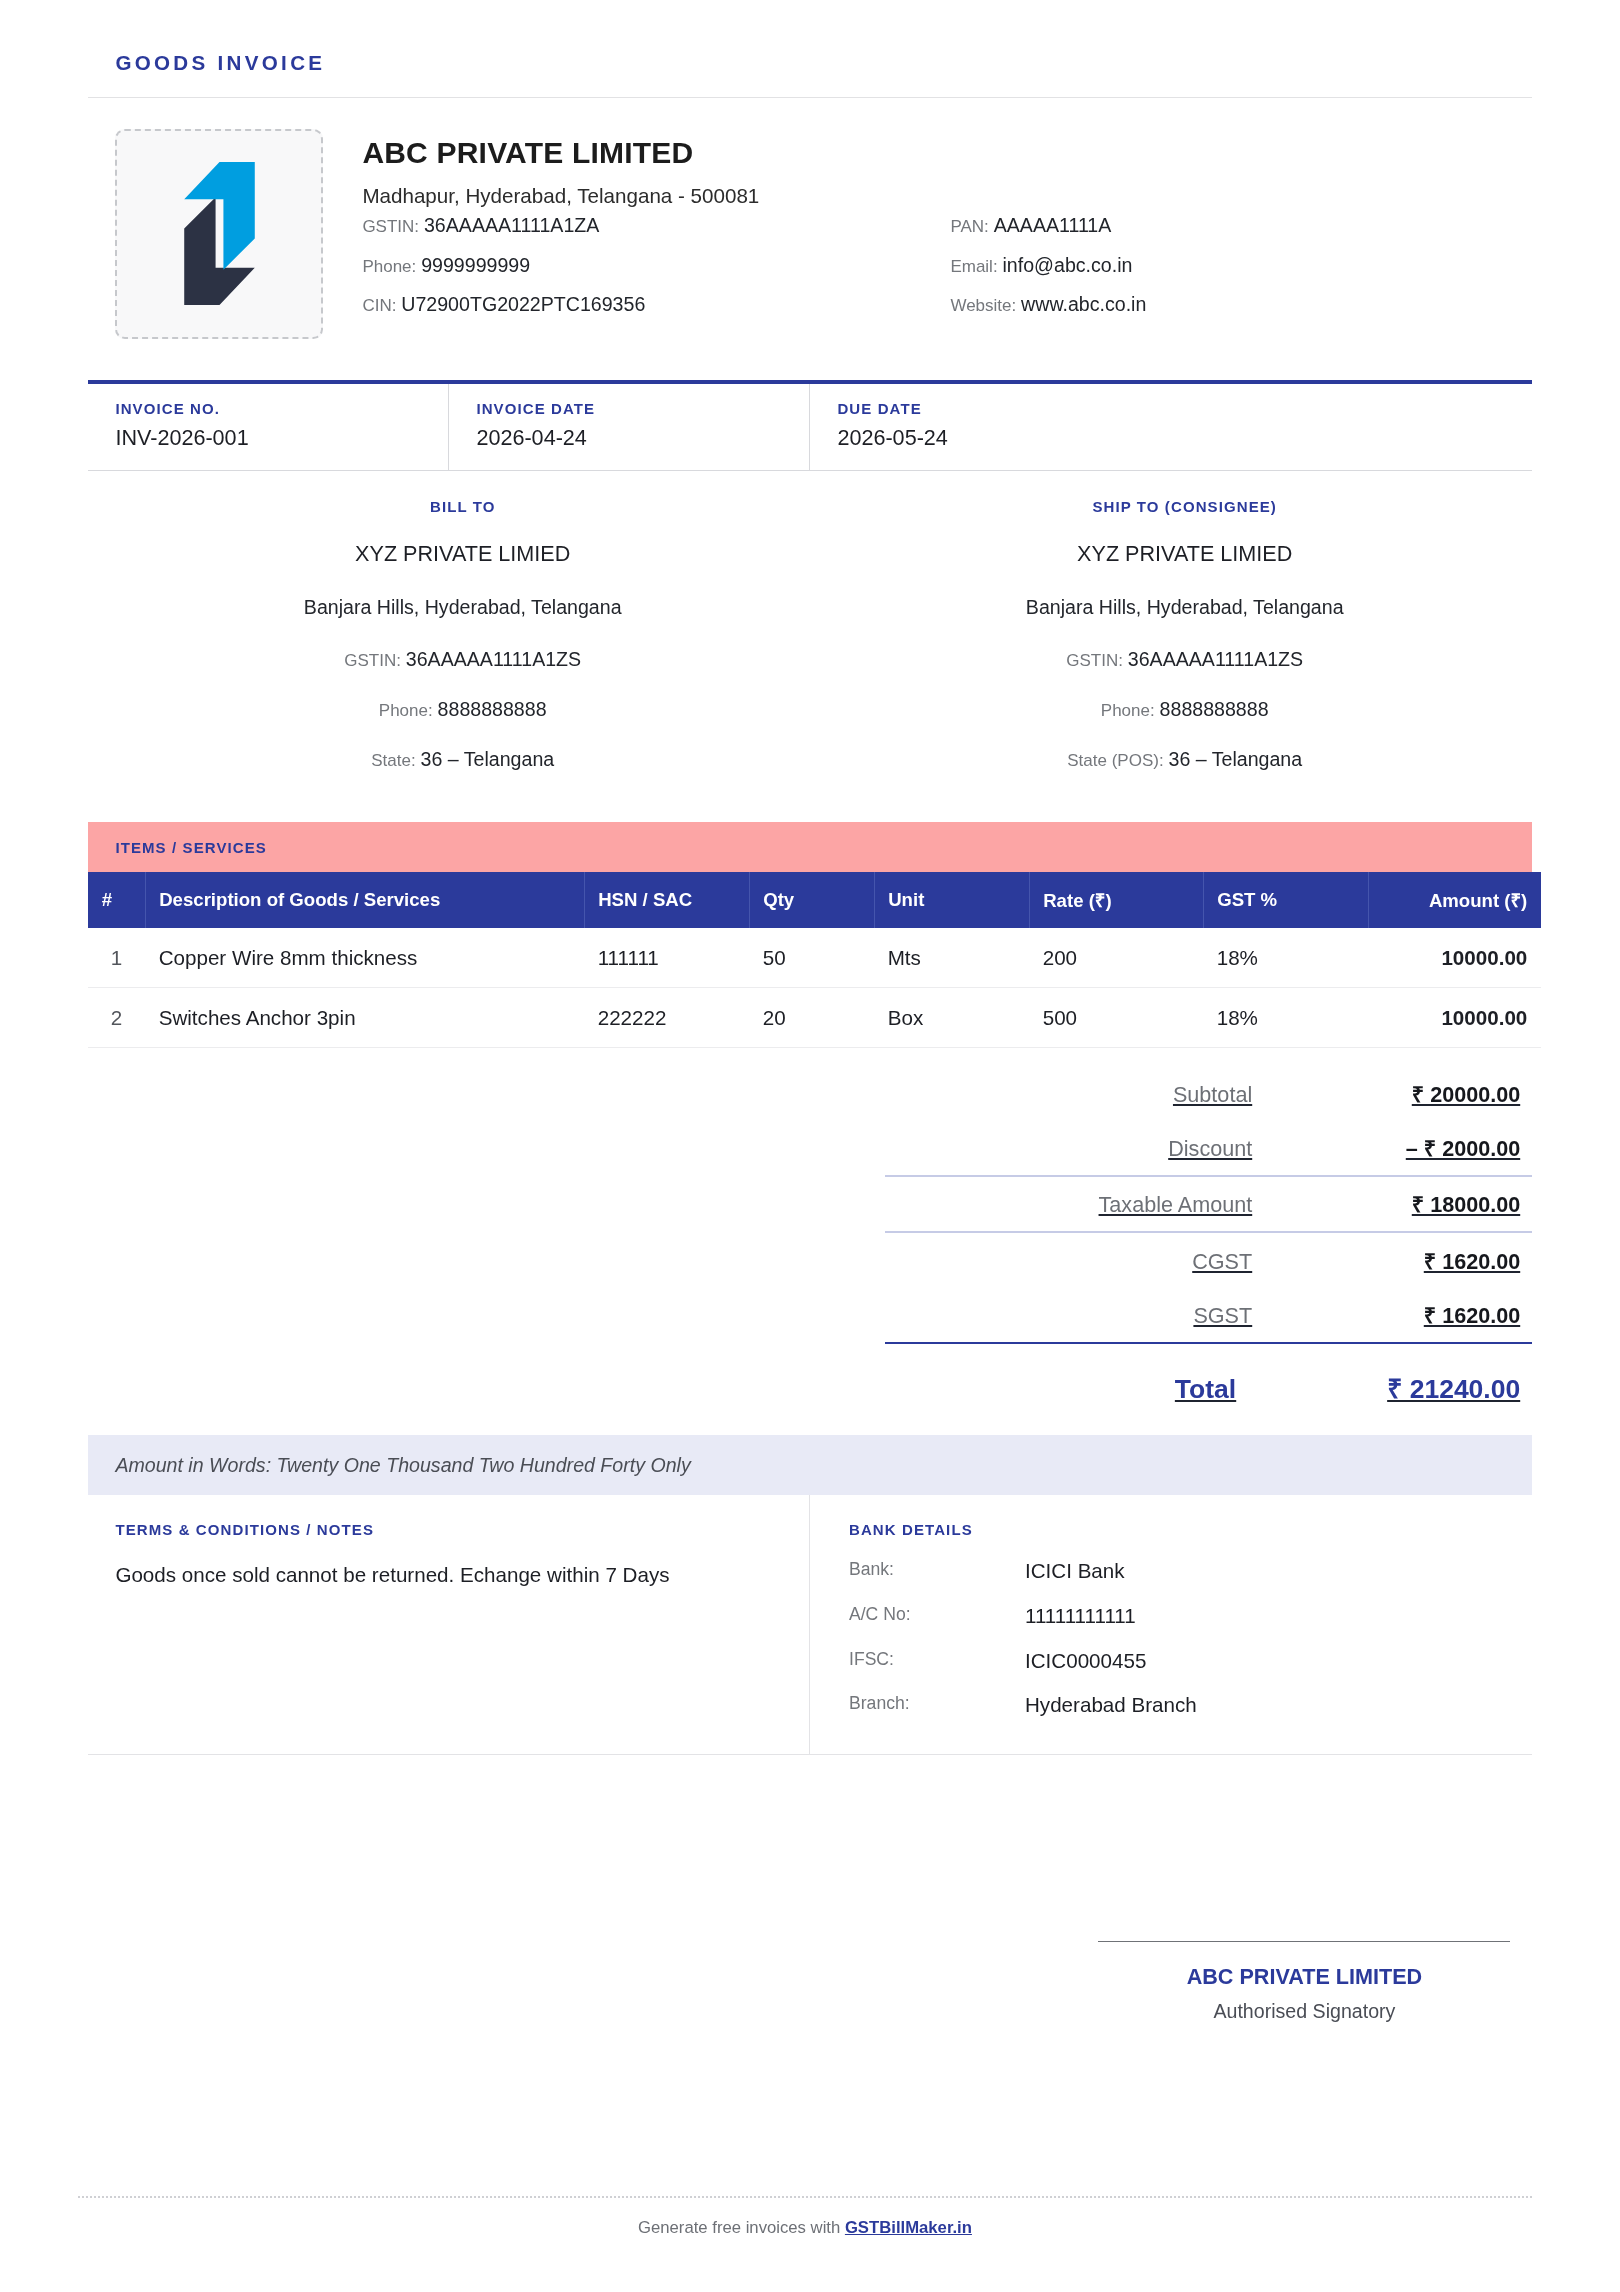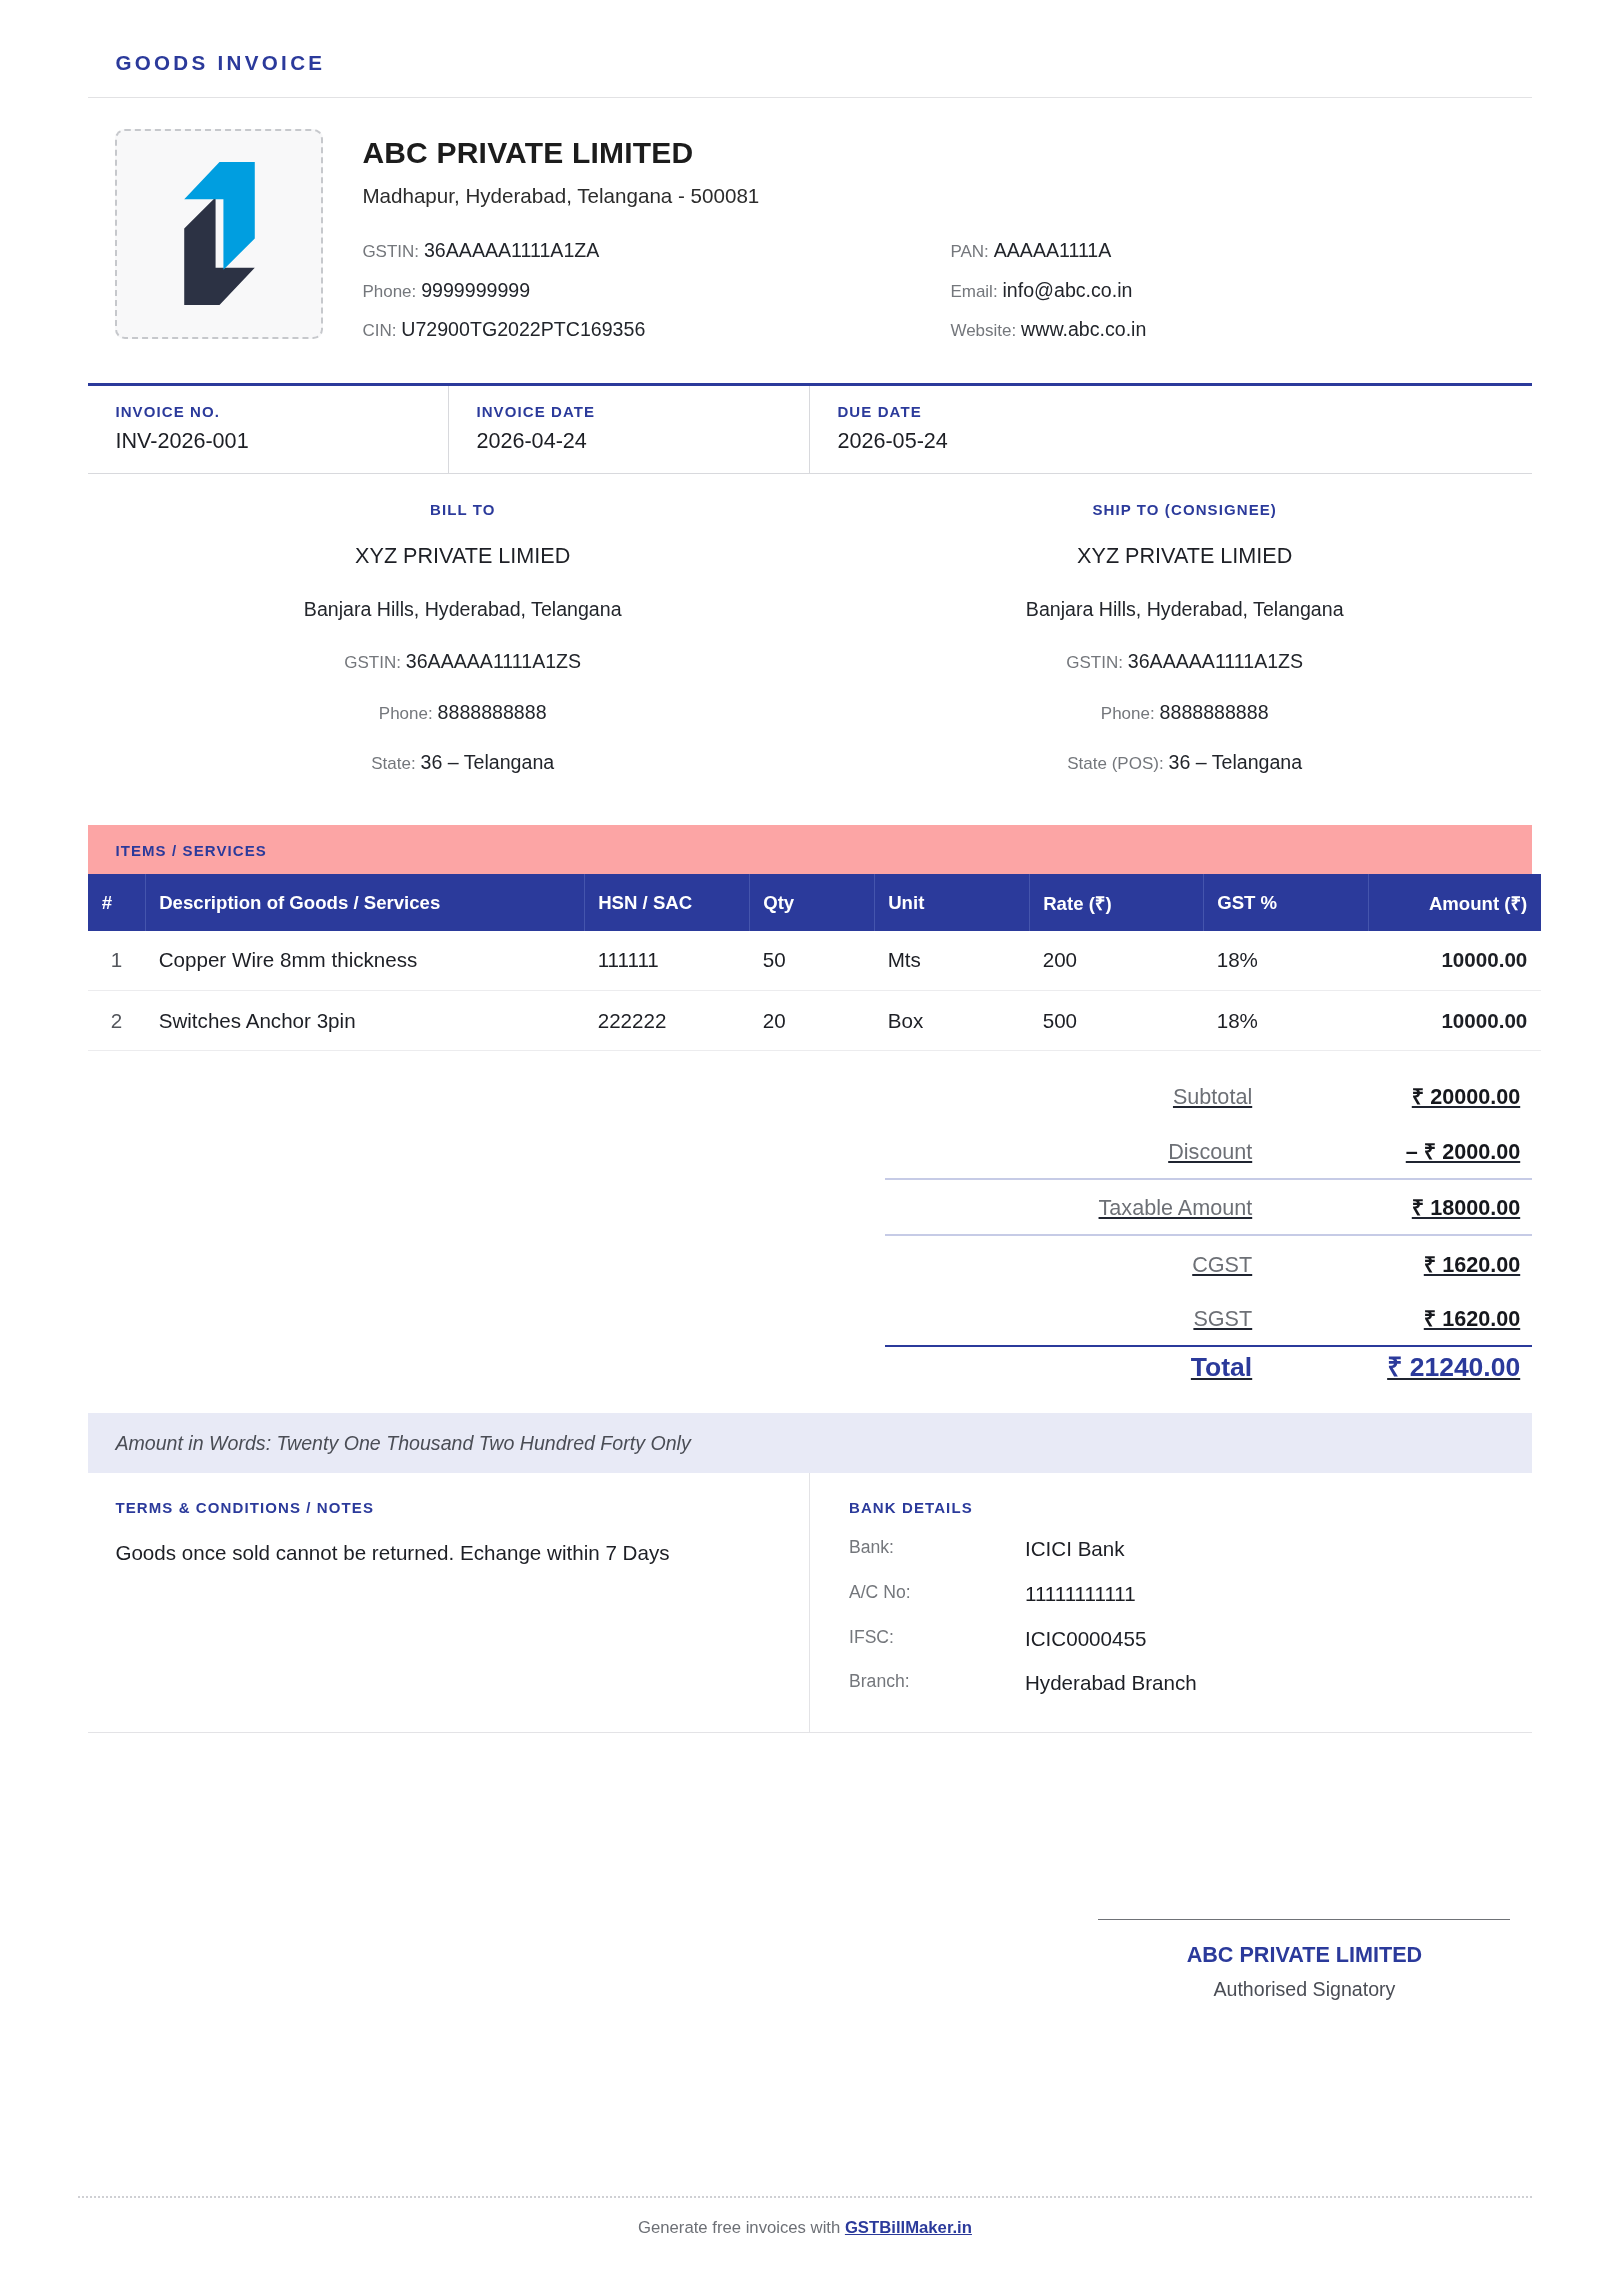--- a/index.html
+++ b/index.html
@@ -49,21 +49,21 @@
   .company-name {
     font-size: 30px;
     font-weight: bold;
     letter-spacing: 0.2px;
     color: #1c1c1c;
     margin-bottom: 13.7px;
   }
   .company-addr {
     font-size: 20.6px;
     color: #2c2c2c;
-    margin-bottom: 31px;
+    margin-bottom: 6px;
   }
   .kv-grid {
     display: grid;
     grid-template-columns: 588px 1fr;
     row-gap: 16.7px;
   }
   .kv { font-size: 19.6px; white-space: nowrap; }
   .kv .k { color: #74777c; font-size: 17px; }
   .kv .v { color: #22252b; font-size: 19.6px; margin-left: 4.9px; }
 
@@ -159,22 +159,23 @@
     display: flex;
     justify-content: space-between;
     align-items: baseline;
     padding: 12.7px 11.8px 12.7px 0;
   }
   .t-label { font-size: 21.6px; color: #6d7076; text-align: right; flex: 1; padding-right: 43px; }
   .t-value { font-size: 21.6px; color: #16181d; font-weight: bold; width: 225px; text-align: right; }
   .t-sep-bot { border-bottom: 2px solid #c6cbe6; }
   .t-total {
     border-top: 2.9px solid #2b3a9b;
-    padding-top: 1px;
+    padding-top: 26px;
     padding-bottom: 7.8px;
+    gap: 16px;
   }
   .t-total .t-label { font-size: 26.5px; color: #2b3a9b; font-weight: bold; }
   .t-total .t-value { font-size: 26.5px; color: #2b3a9b; font-weight: bold; }
 
   
   .words-band {
     background: #e8eaf6;
     padding: 18.6px 0 18.6px 27.4px;
     margin-top: 21.6px;
   }

